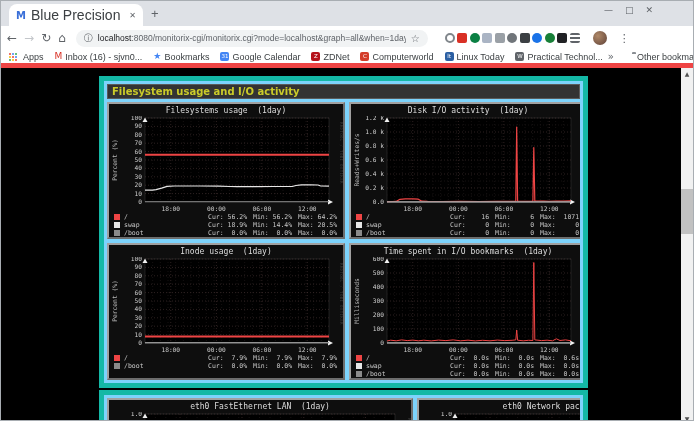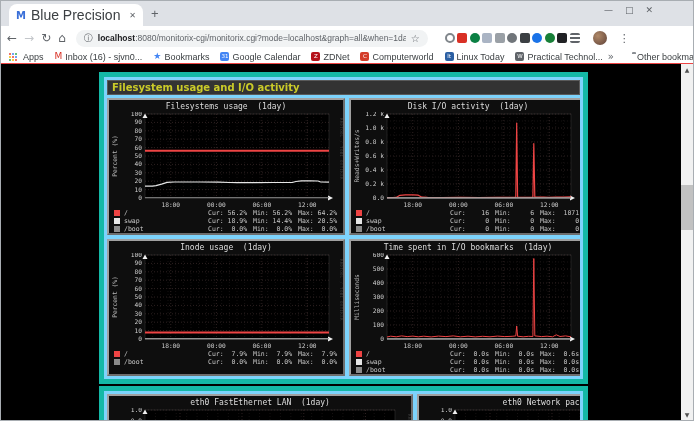--- a/index.html
+++ b/index.html
@@ -16,29 +16,29 @@
   .winctl{position:absolute;right:40px;top:4px;display:flex;gap:12px;color:#5f6368;
           font-family:"DejaVu Sans",sans-serif;font-size:9px;}
   
   .toolbar{height:24px;background:#fff;display:flex;align-items:center;padding:0 6px;gap:7px;}
   .navic{font-family:"DejaVu Sans",sans-serif;font-size:12px;color:#5f6368;line-height:1;}
   .navic.dis{color:#c3c6ca;}
   .omnibox{width:352px;height:17px;background:#f1f3f4;border-radius:9px;display:flex;
            align-items:center;padding:0 8px;box-sizing:border-box;gap:5px;margin-left:3px;}
   .info{font-family:"DejaVu Sans",sans-serif;font-size:9px;color:#5f6368;}
   .url{flex:1;font-size:8.5px;color:#5f6368;white-space:nowrap;overflow:hidden;}
-  .url b{color:#202124;font-weight:bold;}
+  .url b{color:#202124;font-weight:normal;}
   .star{font-family:"DejaVu Sans",sans-serif;font-size:10px;color:#5f6368;}
   .extrow{display:flex;align-items:center;gap:2.5px;margin-left:10px;}
   .ext{width:10px;height:10px;border-radius:2px;display:inline-block;}
   .avatar{width:14px;height:14px;border-radius:50%;margin-left:6px;
           background:radial-gradient(circle at 35% 35%, #b08968, #5d4037);}
   .menu{font-family:"DejaVu Sans",sans-serif;font-size:11px;color:#5f6368;margin-left:5px;}
   
-  .bookbar{height:13px;background:#fff;border-bottom:1px solid #ef4444;display:flex;
+  .bookbar{height:13px;background:#fff;border-bottom:5px solid #ef4444;display:flex;
            align-items:center;padding:0 8px;gap:5px;font-size:9px;color:#3c4043;}
   .apps-ico{display:grid;grid-template-columns:repeat(3,2px);grid-gap:1px;margin-right:1px;}
   .apps-ico i{width:2px;height:2px;border-radius:50%;display:block;}
   .apps-ico i:nth-child(1){background:#ea4335}.apps-ico i:nth-child(2){background:#4285f4}
   .apps-ico i:nth-child(3){background:#34a853}.apps-ico i:nth-child(4){background:#fbbc04}
   .apps-ico i:nth-child(5){background:#ea4335}.apps-ico i:nth-child(6){background:#4285f4}
   .apps-ico i:nth-child(7){background:#34a853}.apps-ico i:nth-child(8){background:#fbbc04}
   .apps-ico i:nth-child(9){background:#ea4335}
   .bkitem{display:flex;align-items:center;gap:3px;white-space:nowrap;margin-left:6px;}
   .bkico{width:9px;height:9px;border-radius:2px;color:#fff;font-size:5.5px;line-height:9px;

